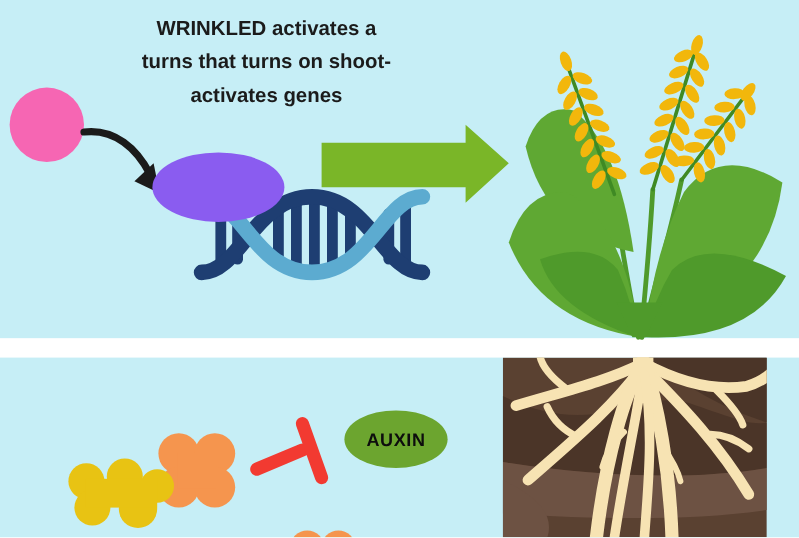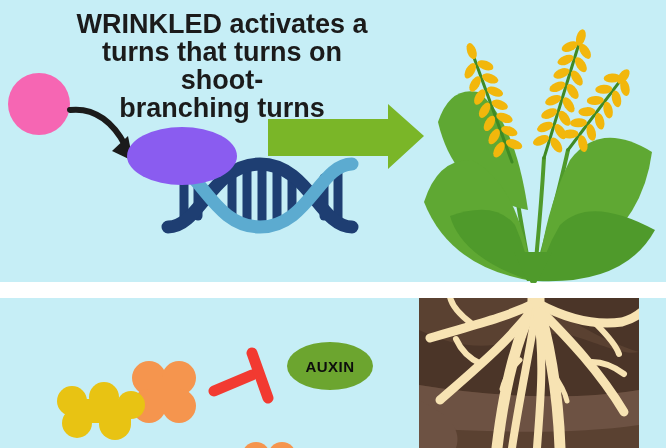--- a/index.html
+++ b/index.html
@@ -4,21 +4,21 @@
 <style>
   html,body{margin:0;padding:0;background:#fff;}
   .canvas{position:relative;width:666px;height:448px;overflow:hidden;background:#fff;
           font-family:"Liberation Sans","DejaVu Sans",sans-serif;}
   .panel{position:absolute;left:0;width:666px;}
   .panel-top{top:0;height:282px;background:var(--c-bg);}
   .panel-bottom{top:298px;height:150px;background:var(--c-bg);}
   .divider{position:absolute;left:0;top:282px;width:666px;height:16px;background:var(--c-divider);}
   .art{position:absolute;left:0;top:0;width:666px;height:448px;}
   .caption{position:absolute;left:70px;top:10px;width:304px;text-align:center;
-           font-weight:bold;font-size:27px;line-height:28px;color:var(--c-ink);}
+           font-weight:bold;font-size:17px;line-height:28px;color:var(--c-ink);}
   .caption span{display:block;}
   
   .f-pink{fill:var(--c-pink);} .f-purple{fill:var(--c-purple);}
   .f-green-arrow{fill:var(--c-arrow_green);} .f-ink{fill:var(--c-ink);}
   .f-leaf{fill:var(--c-leaf);} .f-leaf-dark{fill:var(--c-leaf_dark);}
   .f-grain{fill:var(--c-grain);} .f-yellow{fill:var(--c-blob_yellow);}
   .f-orange{fill:var(--c-blob_orange);} .f-auxin{fill:var(--c-auxin_green);}
   .f-soil{fill:var(--c-soil_base);} .f-soil-dark{fill:var(--c-soil_dark);}
   .f-soil-light{fill:var(--c-soil_light);}
   .s-ink{stroke:var(--c-ink);fill:none;stroke-linecap:round;}
@@ -193,16 +193,16 @@
           <path d="M520,360 C510,370 504,380 502,389" class="s-root" stroke-width="5"></path>
           <path d="M552,372 C560,383 565,392 567,401" class="s-root" stroke-width="5"></path>
         </g>
       </g>
     </g>
   </svg>
 
   <div class="caption">
     <span>WRINKLED activates a</span>
     <span>turns that turns on shoot-</span>
-    <span>branching turns</span>
+    <span>activates genes</span>
   </div>
 
 </div>
 
 </body></html>

